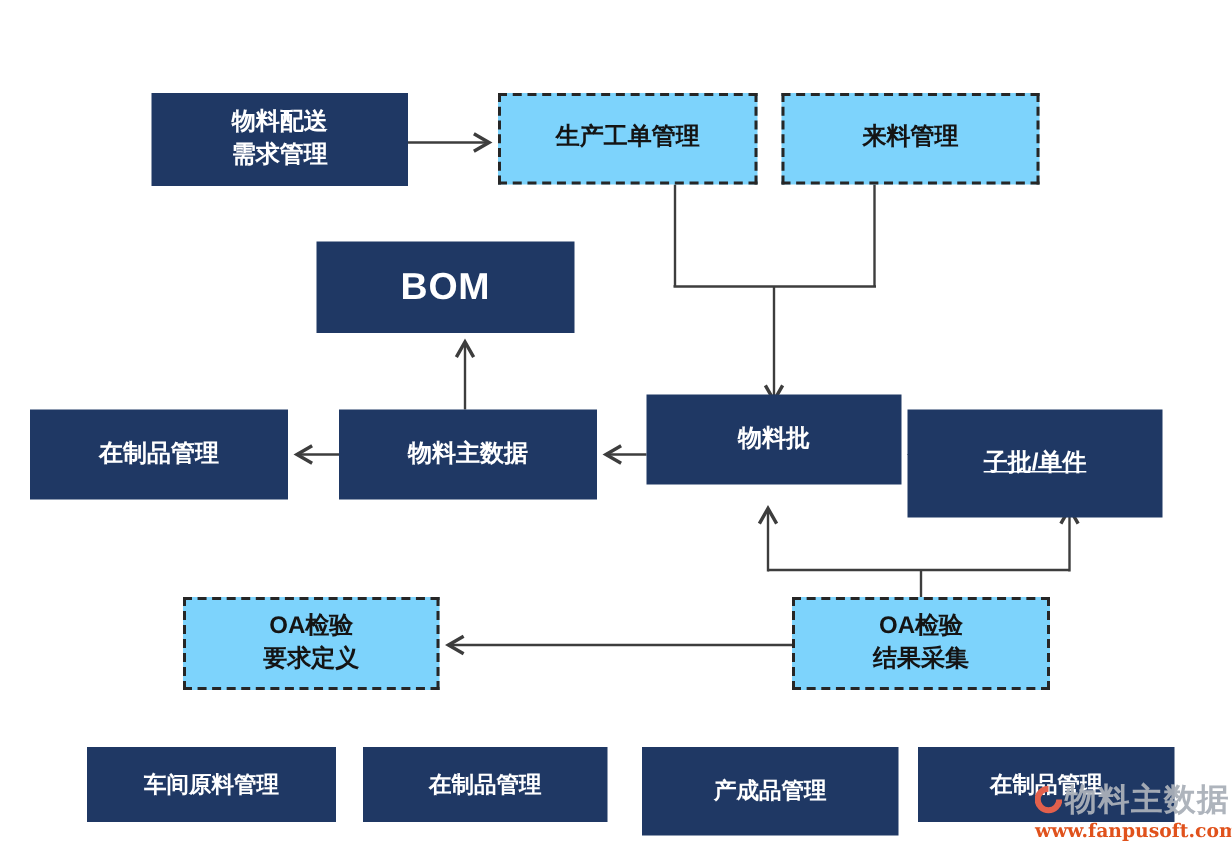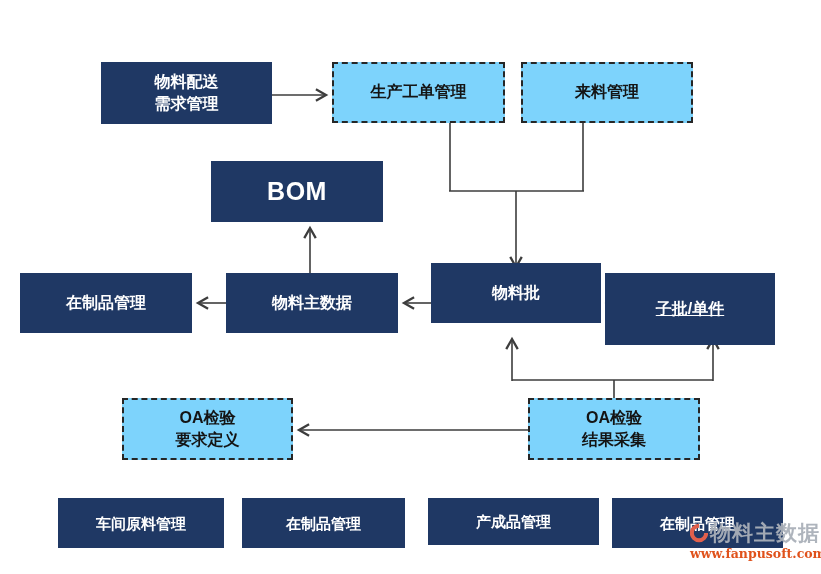--- a/index.html
+++ b/index.html
@@ -79,21 +79,21 @@
   <div class="node dashed" style="left:122px;top:398px;width:171px;height:62px;">OA检验
 要求定义</div>
 
   <div class="node dashed" style="left:528px;top:398px;width:172px;height:62px;">OA检验
 结果采集</div>
 
   <div class="node solid bottom" style="left:58px;top:498px;width:166px;height:50px;">车间原料管理</div>
 
   <div class="node solid bottom" style="left:242px;top:498px;width:163px;height:50px;">在制品管理</div>
 
-  <div class="node solid bottom" style="left:428px;top:498px;width:171px;height:47px;">产成品管理</div>
+  <div class="node solid bottom" style="left:428px;top:498px;width:171px;height:59px;">产成品管理</div>
 
   <div class="node solid bottom" style="left:612px;top:498px;width:171px;height:50px;">在制品管理</div>
 
   <div id="watermark">
     <div id="wm-row">
       <svg width="20" height="20" viewBox="0 0 20 20">
         <path d="M10,2 a8,8 0 1 0 8,8" fill="none" stroke="#e2604c" stroke-width="4.5"></path>
       </svg>
       <span id="wm-logo-text">物料主数据</span>
     </div>

